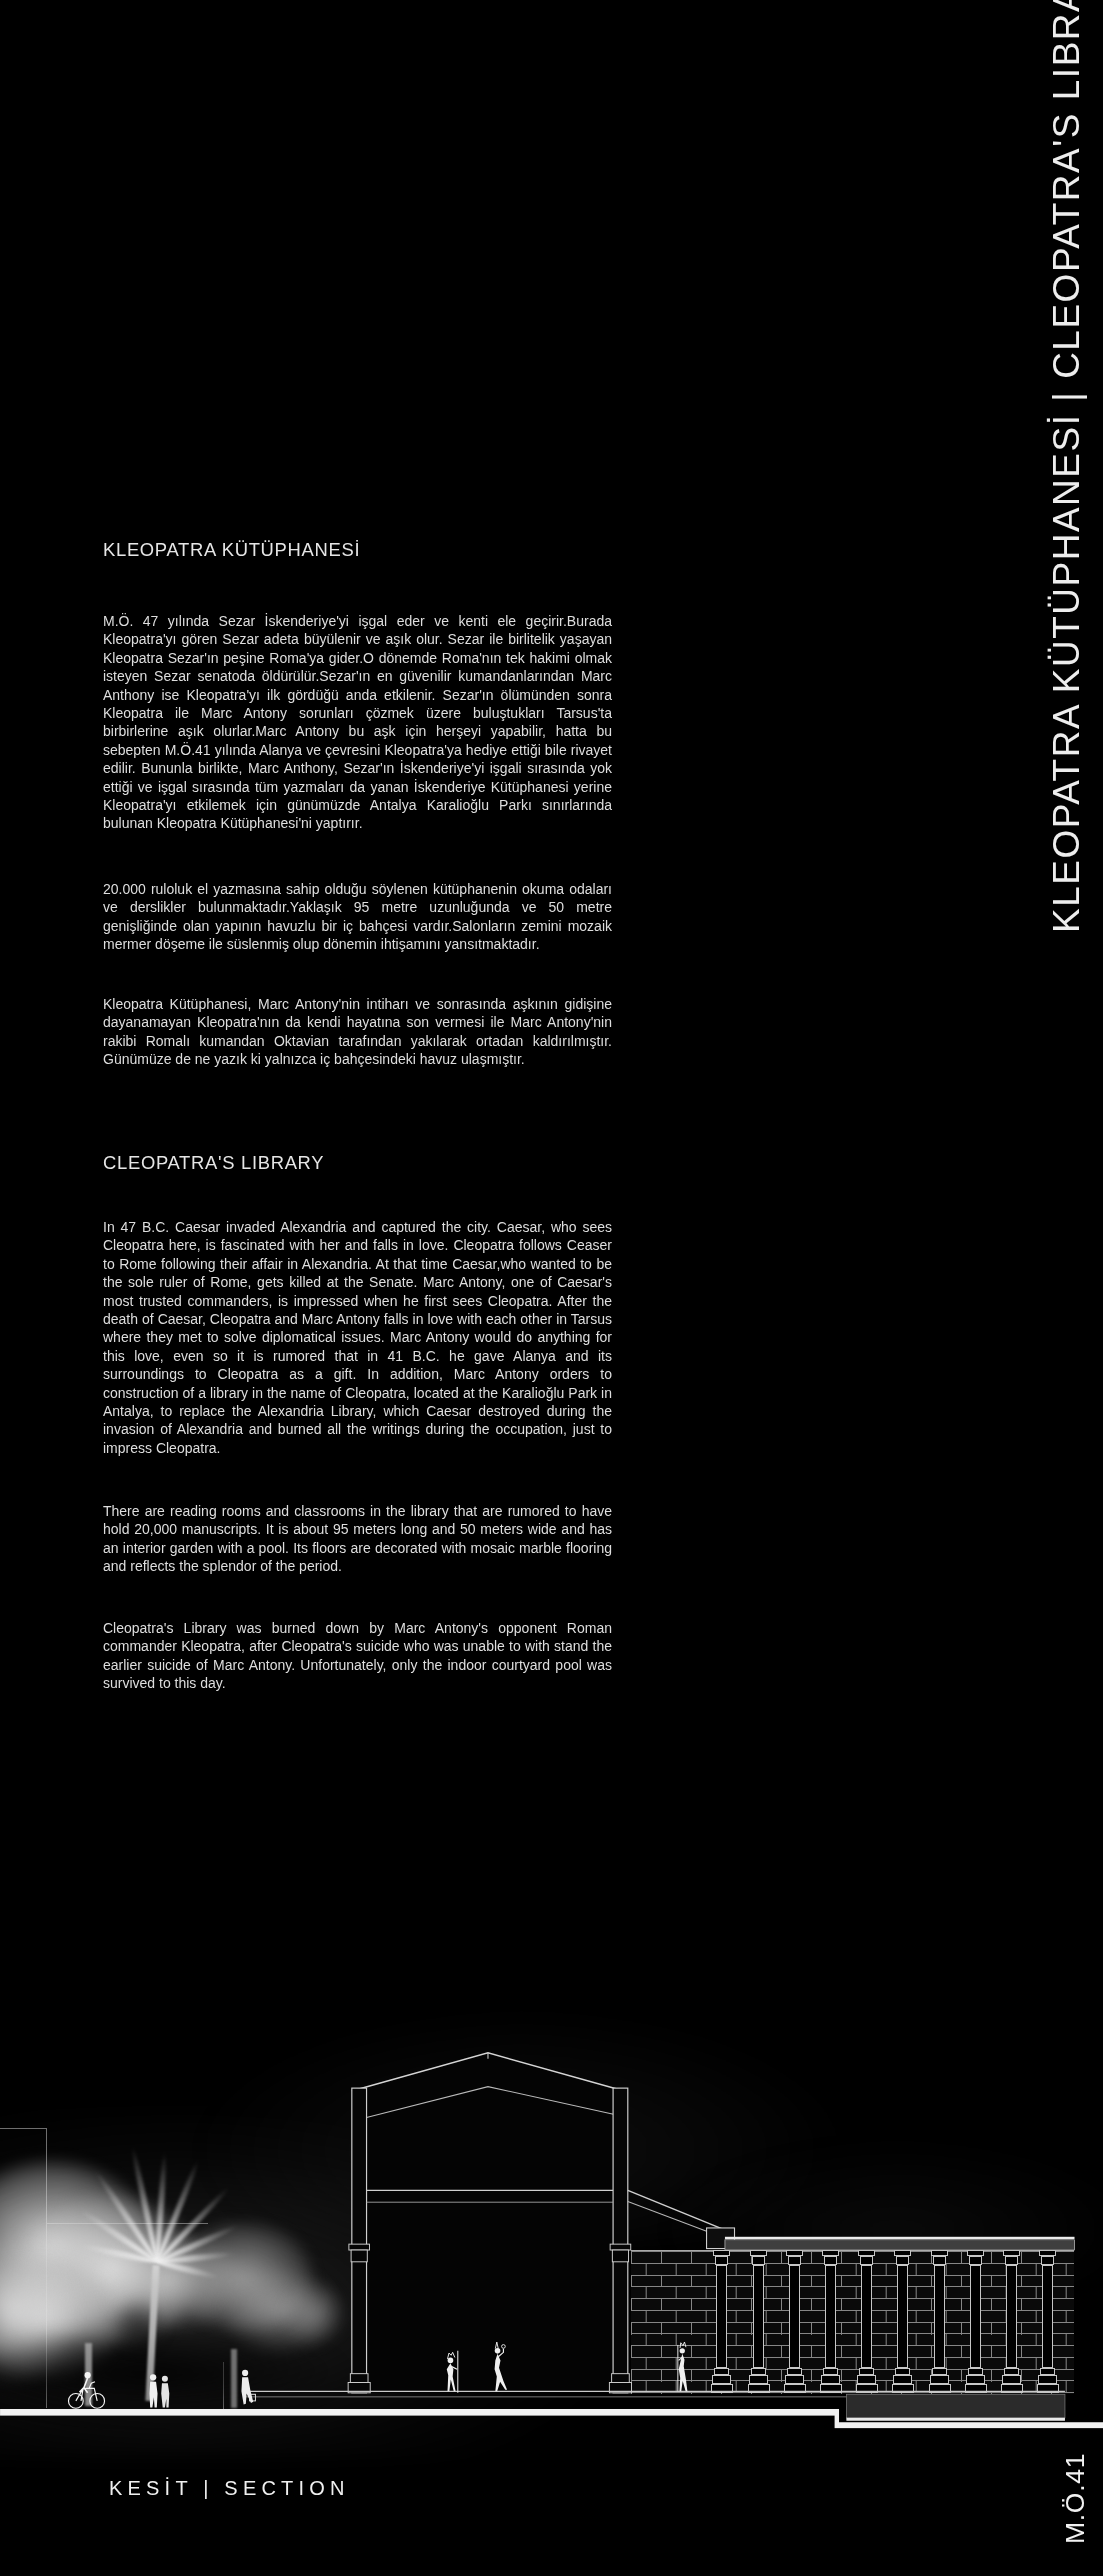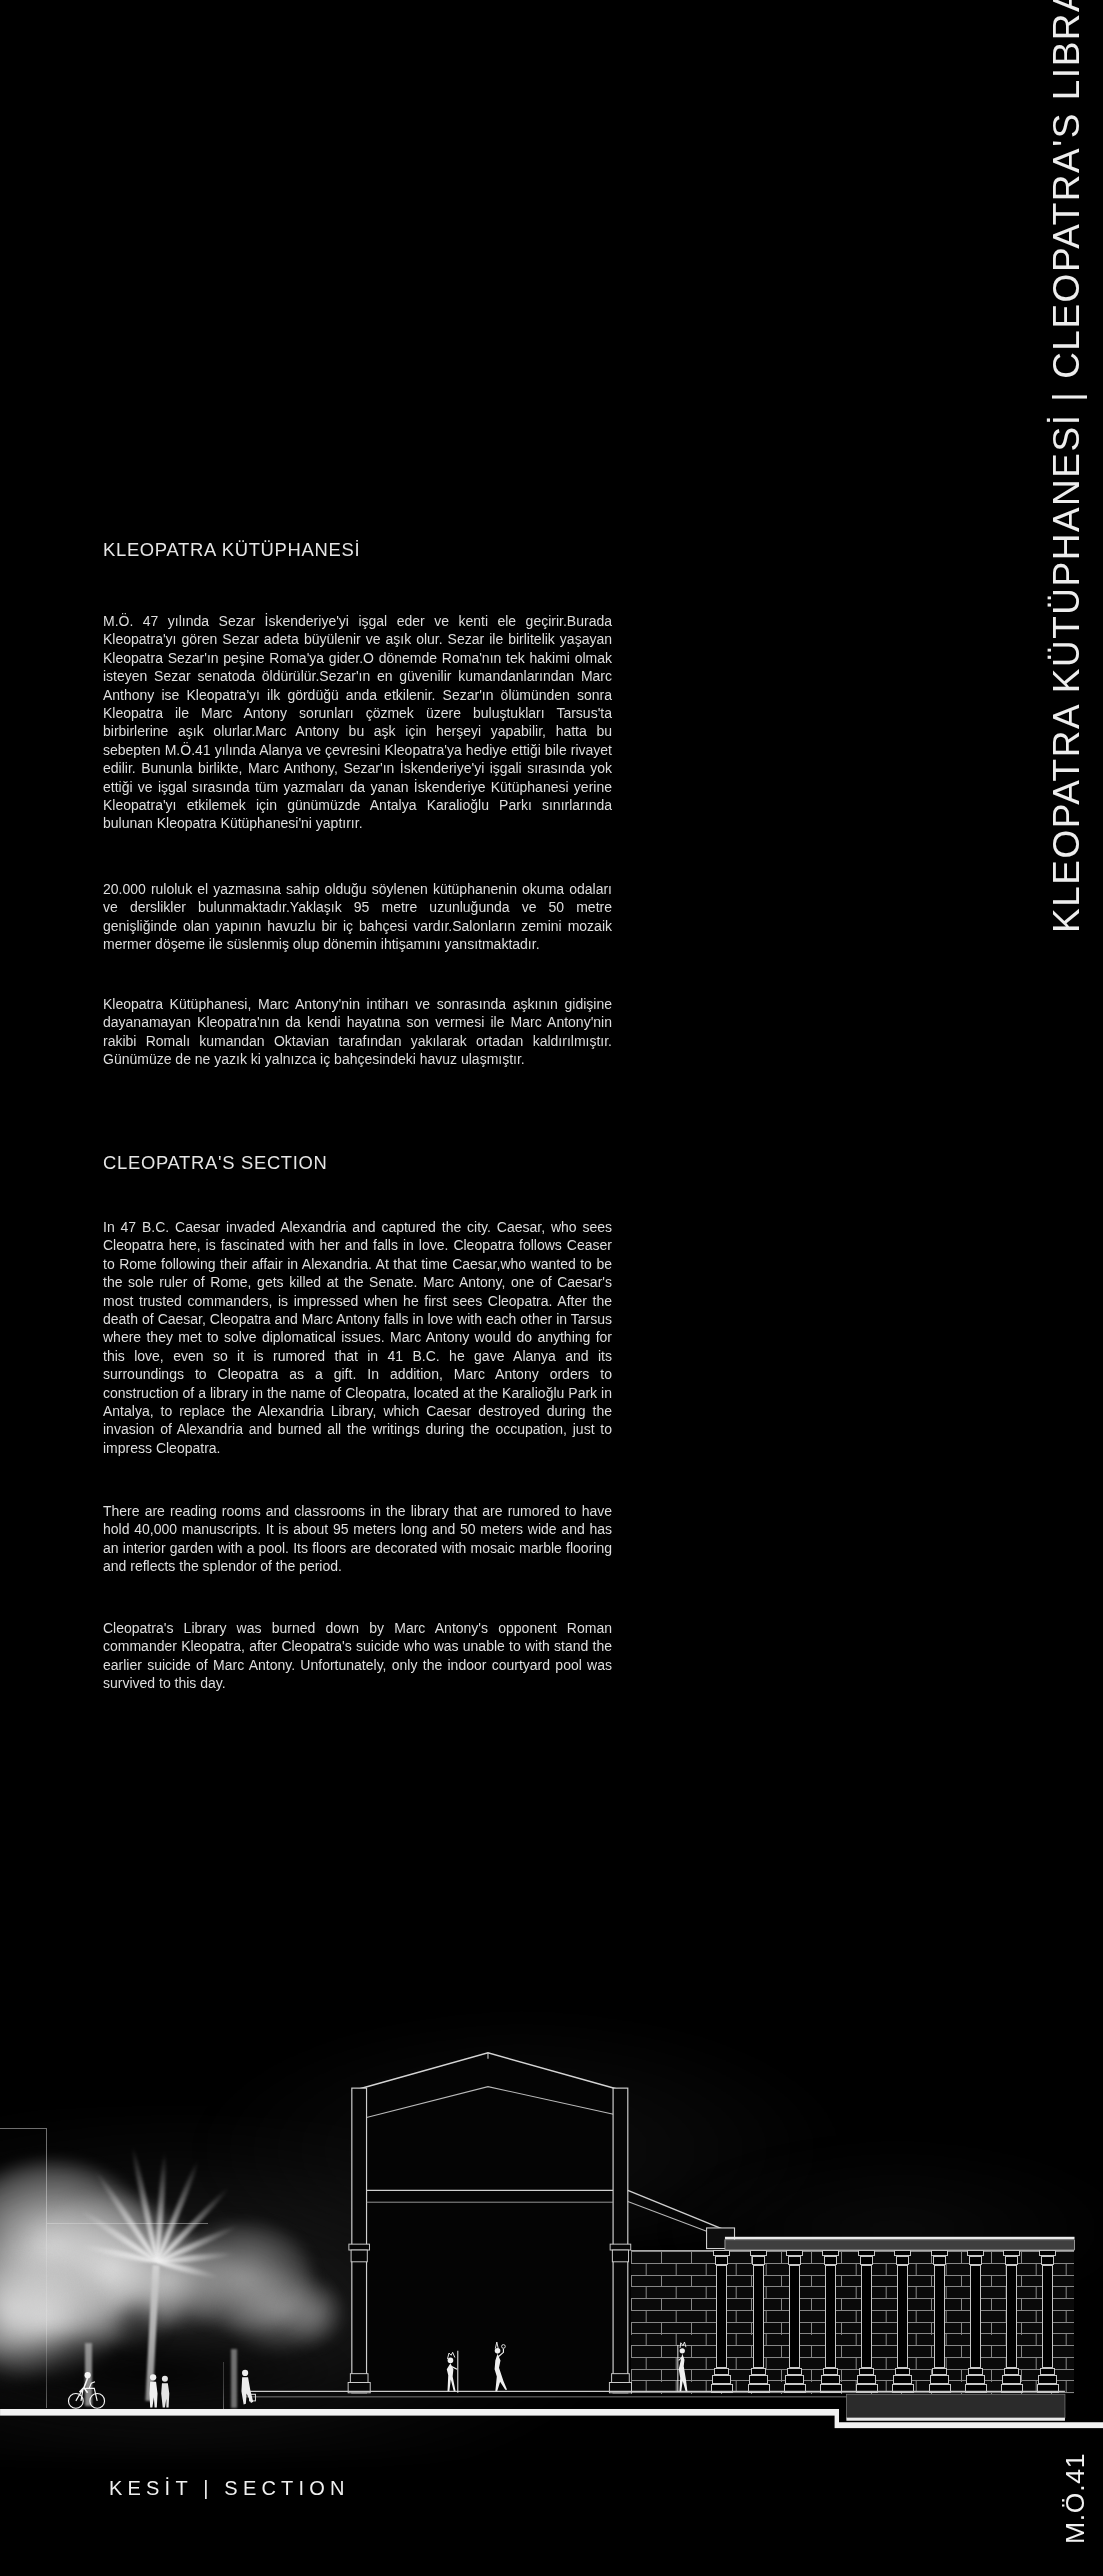--- a/index.html
+++ b/index.html
@@ -39,23 +39,23 @@
 
 <div id="poster">
 
   <div id="title-vert" class="vert">KLEOPATRA KÜTÜPHANESİ  |  CLEOPATRA'S LIBRARY</div>
 
   <div class="col-heading" style="top:539px;">KLEOPATRA KÜTÜPHANESİ</div>
   <p class="col-para" style="top:612px;margin:0;">M.Ö. 47 yılında Sezar İskenderiye'yi işgal eder ve kenti ele geçirir.Burada Kleopatra'yı gören Sezar adeta büyülenir ve aşık olur. Sezar ile birlitelik yaşayan Kleopatra Sezar'ın peşine Roma'ya gider.O dönemde Roma'nın tek hakimi olmak isteyen Sezar senatoda öldürülür.Sezar'ın en güvenilir kumandanlarından Marc Anthony ise Kleopatra'yı ilk gördüğü anda etkilenir. Sezar'ın ölümünden sonra Kleopatra ile Marc Antony sorunları çözmek üzere buluştukları Tarsus'ta birbirlerine aşık olurlar.Marc Antony bu aşk için herşeyi yapabilir, hatta bu sebepten M.Ö.41 yılında Alanya ve çevresini Kleopatra'ya hediye ettiği bile rivayet edilir. Bununla birlikte, Marc Anthony, Sezar'ın İskenderiye'yi işgali sırasında yok ettiği ve işgal sırasında tüm yazmaları da yanan İskenderiye Kütüphanesi yerine Kleopatra'yı etkilemek için günümüzde Antalya Karalioğlu Parkı sınırlarında bulunan Kleopatra Kütüphanesi'ni yaptırır.</p>
   <p class="col-para" style="top:880px;margin:0;">20.000 ruloluk el yazmasına sahip olduğu söylenen kütüphanenin okuma odaları ve derslikler bulunmaktadır.Yaklaşık 95 metre uzunluğunda ve 50 metre genişliğinde olan yapının havuzlu bir iç bahçesi vardır.Salonların zemini mozaik mermer döşeme ile süslenmiş olup dönemin ihtişamını yansıtmaktadır.</p>
   <p class="col-para" style="top:995px;margin:0;">Kleopatra Kütüphanesi, Marc Antony'nin intiharı ve sonrasında aşkının gidişine dayanamayan Kleopatra'nın da kendi hayatına son vermesi ile Marc Antony'nin rakibi Romalı kumandan Oktavian tarafından yakılarak ortadan kaldırılmıştır. Günümüze de ne yazık ki yalnızca iç bahçesindeki havuz ulaşmıştır.</p>
 
-  <div class="col-heading" style="top:1152px;">CLEOPATRA'S SECTION</div>
+  <div class="col-heading" style="top:1152px;">CLEOPATRA'S LIBRARY</div>
   <p class="col-para" style="top:1218px;margin:0;">In 47 B.C. Caesar invaded Alexandria and captured the city. Caesar, who sees Cleopatra here, is fascinated with her and falls in love. Cleopatra follows Ceaser to Rome following their affair in Alexandria. At that time Caesar,who wanted to be the sole ruler of Rome, gets killed at the Senate. Marc Antony, one of Caesar's most trusted commanders, is impressed when he first sees Cleopatra. After the death of Caesar, Cleopatra and Marc Antony falls in love with each other in Tarsus where they met to solve diplomatical issues. Marc Antony would do anything for this love, even so it is rumored that in 41 B.C. he gave Alanya and its surroundings to Cleopatra as a gift. In addition, Marc Antony orders to construction of a library in the name of Cleopatra, located at the Karalioğlu Park in Antalya, to replace the Alexandria Library, which Caesar destroyed during the invasion of Alexandria and burned all the writings during the occupation, just to impress Cleopatra.</p>
-  <p class="col-para" style="top:1502px;margin:0;">There are reading rooms and classrooms in the library that are rumored to have hold 40,000 manuscripts. It is about 95 meters long and 50 meters wide and has an interior garden with a pool. Its floors are decorated with mosaic marble flooring and reflects the splendor of the period.</p>
+  <p class="col-para" style="top:1502px;margin:0;">There are reading rooms and classrooms in the library that are rumored to have hold 20,000 manuscripts. It is about 95 meters long and 50 meters wide and has an interior garden with a pool. Its floors are decorated with mosaic marble flooring and reflects the splendor of the period.</p>
   <p class="col-para" style="top:1619px;margin:0;">Cleopatra's Library was burned down by Marc Antony's opponent Roman commander Kleopatra, after Cleopatra's suicide who was unable to with stand the earlier suicide of Marc Antony. Unfortunately, only the indoor courtyard pool was survived to this day.</p>
 
   <div id="drawing">
 
     <div class="haze" style="left:-59px;top:96px;width:677px;height:346px;filter:blur(8.8px);
                 background:radial-gradient(ellipse at 35% 55%,rgba(95,95,95,.34),rgba(45,45,45,.12) 55%,transparent 76%);"></div>
     <div class="haze" style="left:191px;top:-7.4px;width:662px;height:235px;filter:blur(10.3px);
                 background:radial-gradient(ellipse at 50% 60%,rgba(55,55,55,.25),transparent 70%);"></div>
     <div class="haze" style="left:662px;top:125px;width:471px;height:177px;filter:blur(8.8px);
                 background:radial-gradient(ellipse at 50% 50%,rgba(48,48,48,.18),transparent 72%);"></div>

